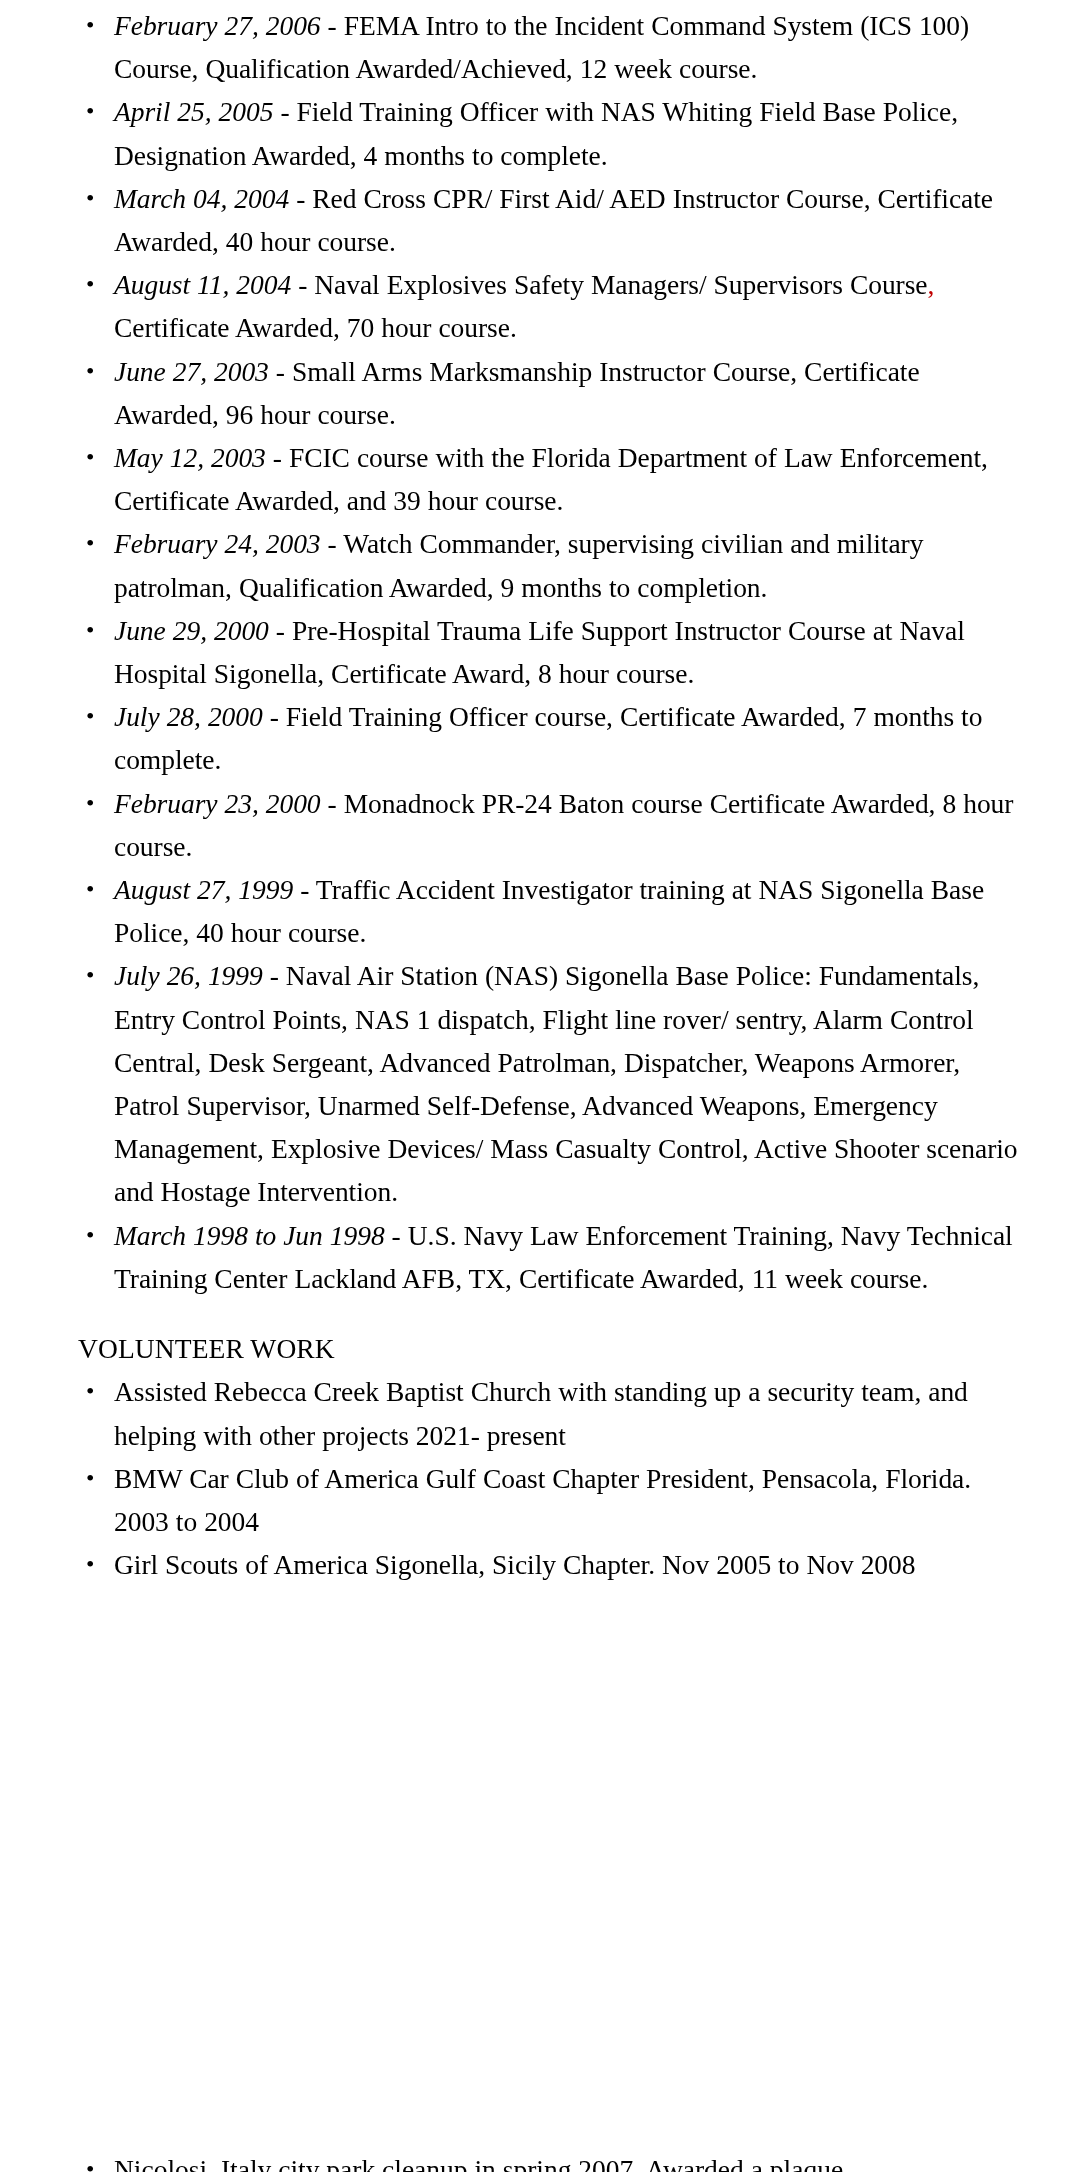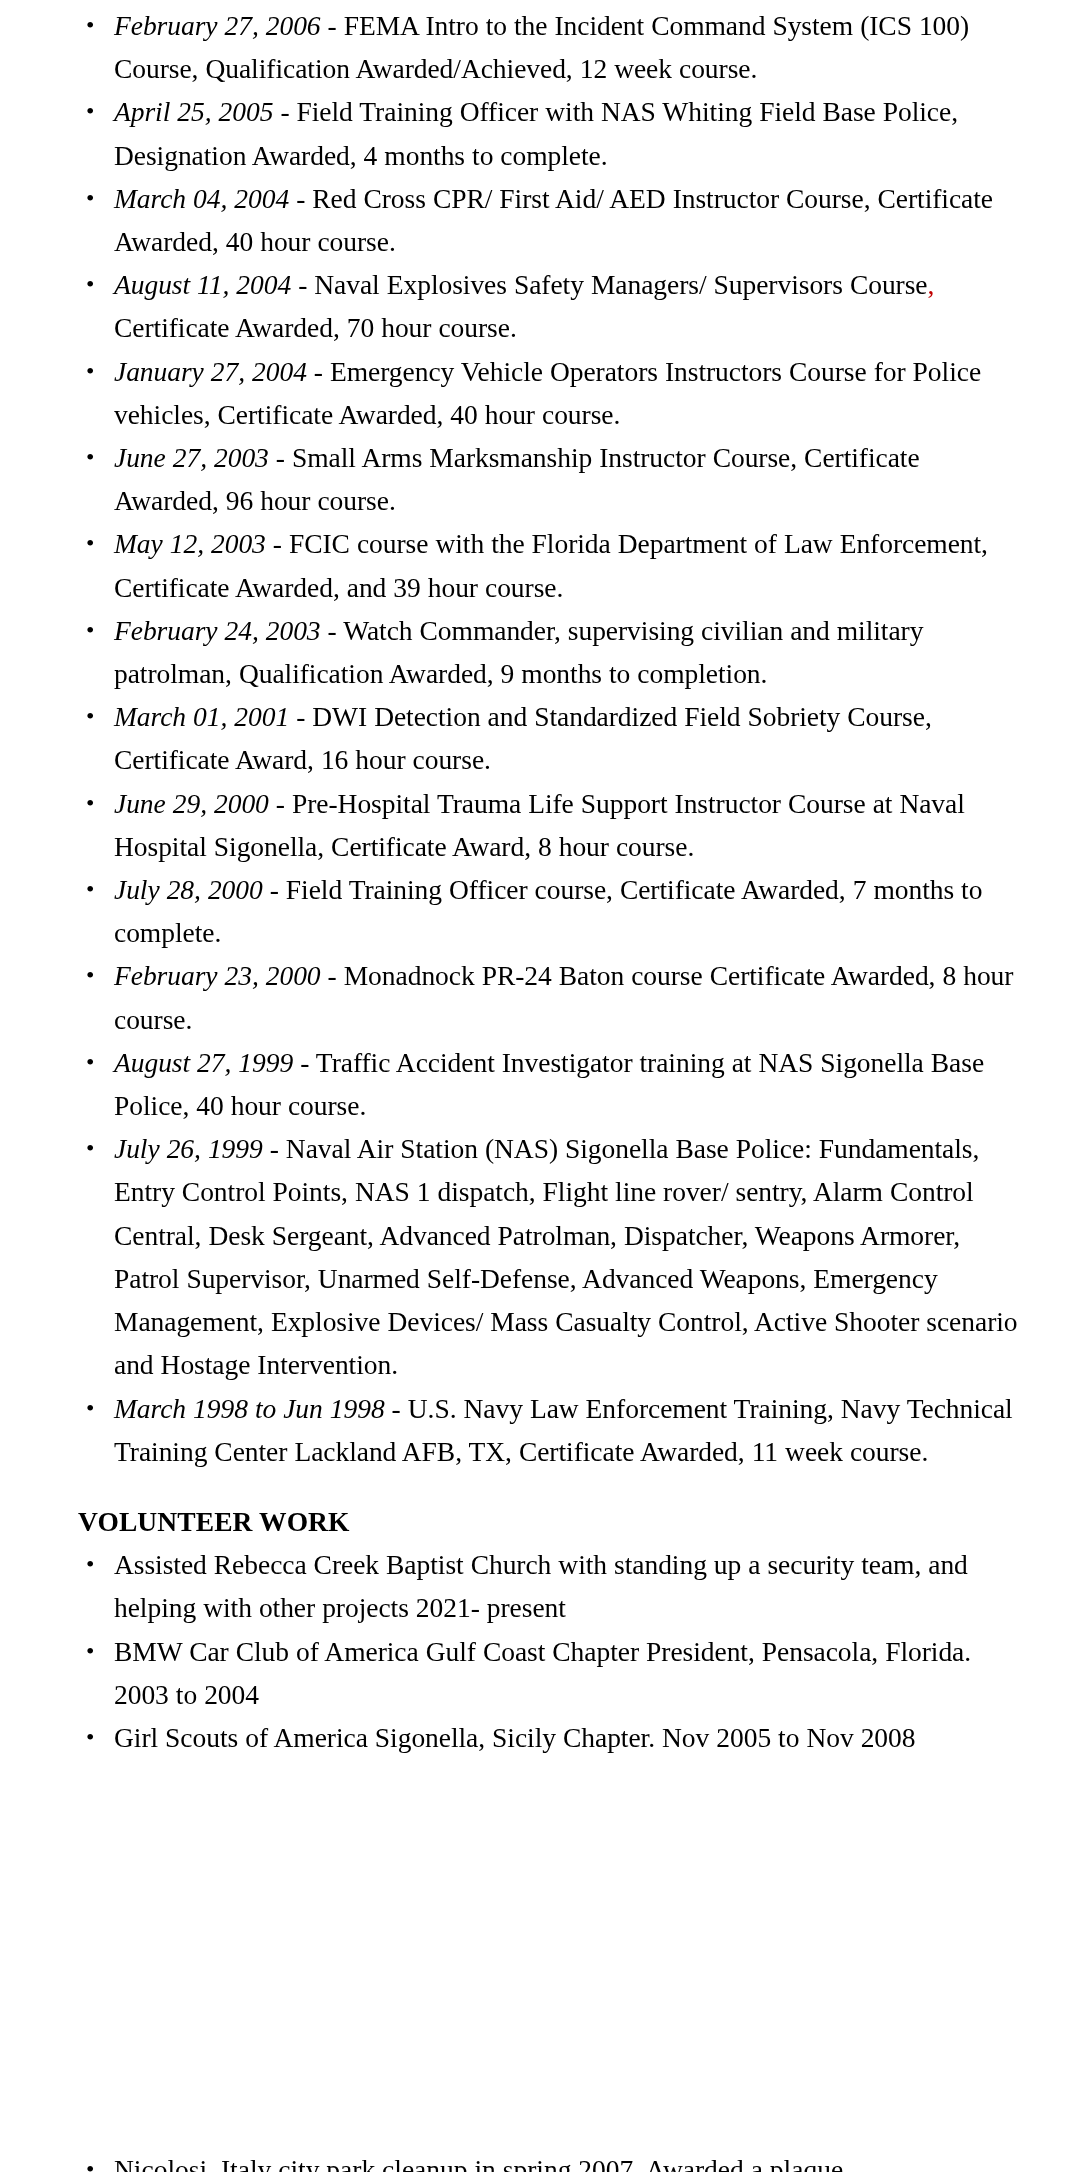--- a/index.html
+++ b/index.html
@@ -52,21 +52,21 @@
     font-style: italic;
   }
   .redmark {
     color: #c00000;
   }
 
   
   .section-heading {
     font-size: 27.5px;
     line-height: 43.2px;
-    font-weight: bold;
+    font-weight: normal;
     margin: 27px 0 0 0;
     padding: 0;
     letter-spacing: 0.1px;
   }
 
   .vol-list { margin-top: 0; }
 
   
   .clipped-row {
     position: absolute;
@@ -108,39 +108,33 @@
     </li>
 
     <li>
       <span class="date">March 04, 2004</span><span> - </span><span>Red Cross CPR/ First Aid/ AED Instructor Course, Certificate Awarded, 40 hour course.</span>
     </li>
 
     <li>
       <span class="date">August 11, 2004</span><span> - </span><span>Naval Explosives Safety Managers/ Supervisors Course</span><span class="redmark">,</span><span> Certificate Awarded, 70 hour course.</span>
     </li>
 
-    <li>
-      <span class="date">January 27, 2004</span><span> - </span><span>Emergency Vehicle Operators Instructors Course for Police vehicles, Certificate Awarded, 40 hour course.</span>
-    </li>
 
     <li>
       <span class="date">June 27, 2003</span><span> - </span><span>Small Arms Marksmanship Instructor Course, Certificate Awarded, 96 hour course.</span>
     </li>
 
     <li>
       <span class="date">May 12, 2003</span><span> - </span><span>FCIC course with the Florida Department of Law Enforcement, Certificate Awarded, and 39 hour course.</span>
     </li>
 
     <li>
       <span class="date">February 24, 2003</span><span> - </span><span>Watch Commander, supervising civilian and military patrolman, Qualification Awarded, 9 months to completion.</span>
     </li>
 
-    <li>
-      <span class="date">March 01, 2001</span><span> - </span><span>DWI Detection and Standardized Field Sobriety Course, Certificate Award, 16 hour course.</span>
-    </li>
 
     <li>
       <span class="date">June 29, 2000</span><span> - </span><span>Pre-Hospital Trauma Life Support Instructor Course at Naval Hospital Sigonella, Certificate Award, 8 hour course.</span>
     </li>
 
     <li>
       <span class="date">July 28, 2000</span><span> - </span><span>Field Training Officer course, Certificate Awarded, 7 months to complete.</span>
     </li>
 
     <li>

